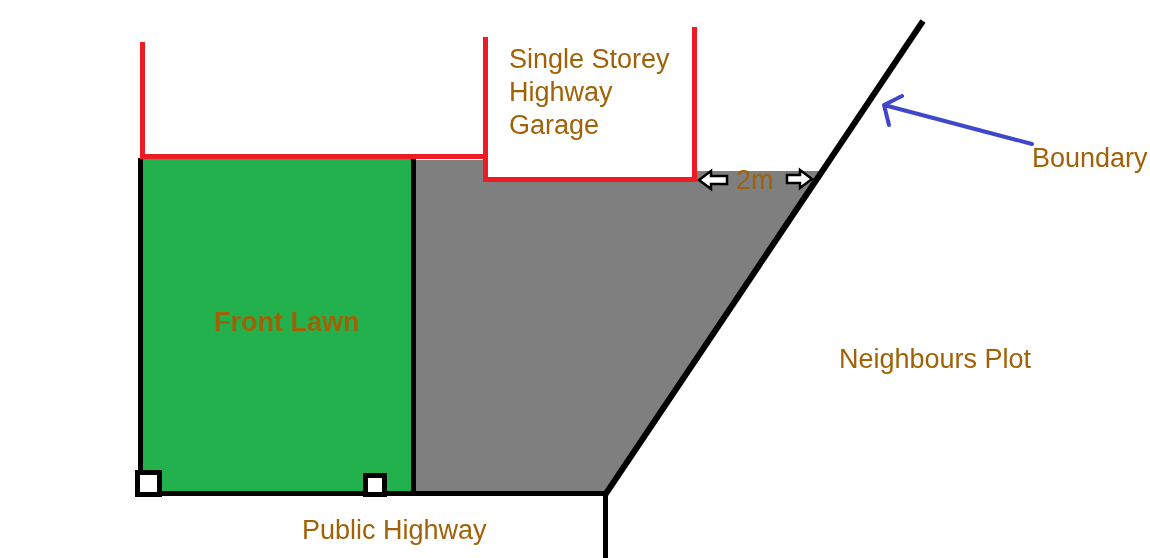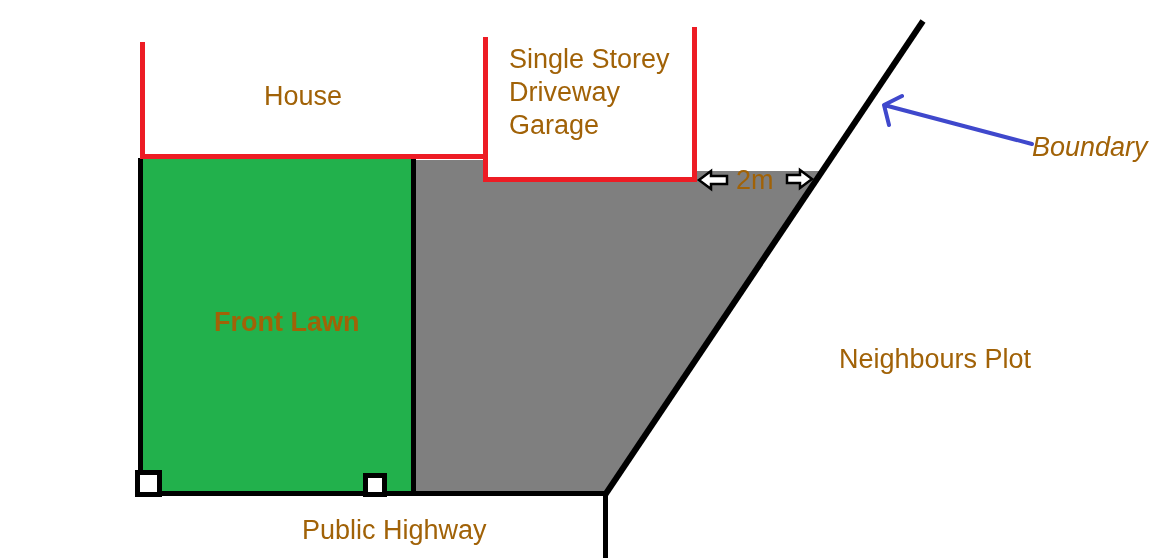--- a/index.html
+++ b/index.html
@@ -57,32 +57,31 @@
 
     <rect x="137.5" y="472.5" width="22" height="22" fill="#ffffff" stroke-width="5" stroke="#000000"></rect>
     <rect x="365.5" y="475.5" width="19" height="19" fill="#ffffff" stroke-width="5" stroke="#000000"></rect>
 
     <polygon points="699,180 711,171 711,176 727,176 727,184 711,184 711,189" fill="#ffffff" stroke-width="2.5" stroke-linejoin="miter" stroke="#000000"></polygon>
     <polygon points="812,179 800,170 800,175 787,175 787,183 800,183 800,188" fill="#ffffff" stroke-width="2.5" stroke-linejoin="miter" stroke="#000000"></polygon>
 
     <path d="M 1032 144 L 884 105 M 902 96 L 884 105 L 889 125" fill="none" stroke-width="4" stroke-linecap="round" stroke-linejoin="round" stroke="#3F48CC"></path>
   </svg>
 
-  <div class="label" style="left:264px; top:80px;">House</div>
 
   <div class="label" style="left:509px; top:43px;">
     <div>Single Storey</div>
-    <div>Driveway</div>
+    <div>Highway</div>
     <div>Garage</div>
   </div>
 
   <div class="label" style="left:214px; top:306px;font-weight:bold;">Front Lawn</div>
 
 
   <div class="label" style="left:839px; top:303px;margin-top:40px;">Neighbours Plot</div>
 
-  <div class="label" style="left:1032px; top:131px;font-style:italic;">Boundary</div>
+  <div class="label" style="left:1032px; top:142px;">Boundary</div>
 
   <div class="label" style="left:736px; top:164px;">2m</div>
 
   <div class="label" style="left:302px; top:514px;">Public Highway</div>
 
 </div>
 
 </body></html>

